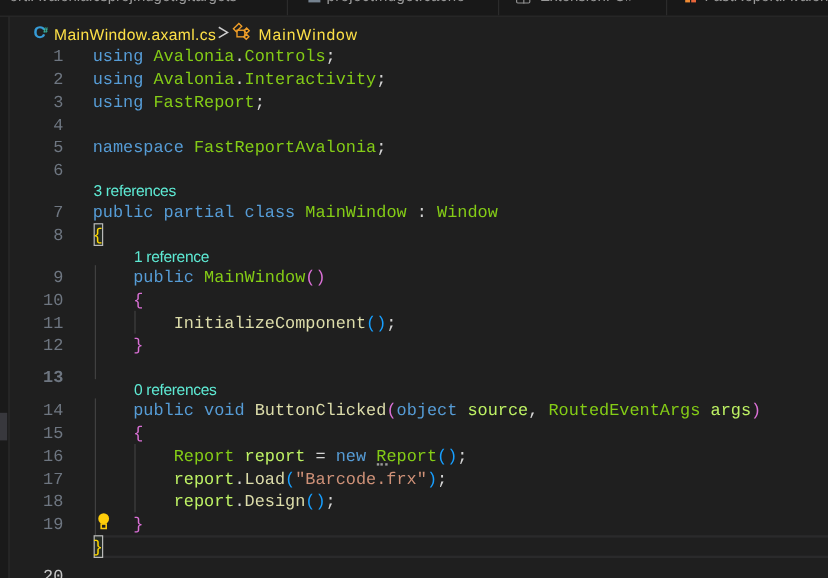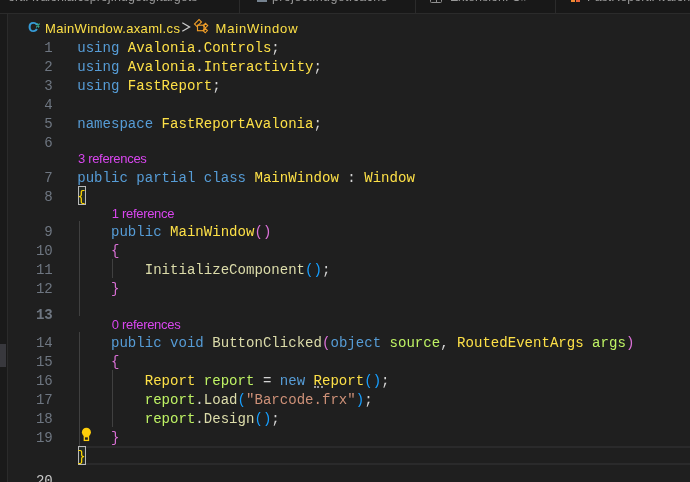--- a/index.html
+++ b/index.html
@@ -16,24 +16,24 @@
   
   .bctxt { position:absolute; font-family:"Liberation Sans", sans-serif;
            font-size:13px; line-height:13px; color:#fde047; white-space:pre; }
   
   .row { position:absolute; left:0; width:690px; height:19px; line-height:19px;
          font-size:14.07px; white-space:pre; color:#d4d4d4; }
   .num { position:absolute; left:0; top:2px; width:52.8px; text-align:right;
          color:#6e7681; }
   .code { position:absolute; left:77.2px; top:2px; }
   .cl { position:absolute; font-family:"Liberation Sans", sans-serif;
-        font-size:13px; letter-spacing:-0.3px; line-height:16px; height:16px; color:#d946ef; white-space:pre; }
+        font-size:13px; letter-spacing:-0.3px; line-height:16px; height:16px; color:#5eead4; white-space:pre; }
   .guide { position:absolute; width:1px; background:#404040; }
   .k  { color:#569cd6;text-align:right; }
-  .t  { color:#fde047; }
+  .t  { color:#84cc16; }
   .f  { color:#dcdcaa; }
   .v  { color:#bef264; }
   .s  { color:#ce9178; }
   .b1 { color:#ffd700; }
   .b2 { color:#da70d6; }
   .b3 { color:#179fff; }
   .brbox { position:absolute; width:8.4px; height:19px; border:1px solid #b9b9b9; z-index:0;
            background:rgba(100,160,100,0.10); }
   .clb { position:absolute; left:78px; width:612px; height:2px; background:#2a2a2b; }
   .dot { position:absolute; width:2px; height:2px; background:#9b9b9b; }

